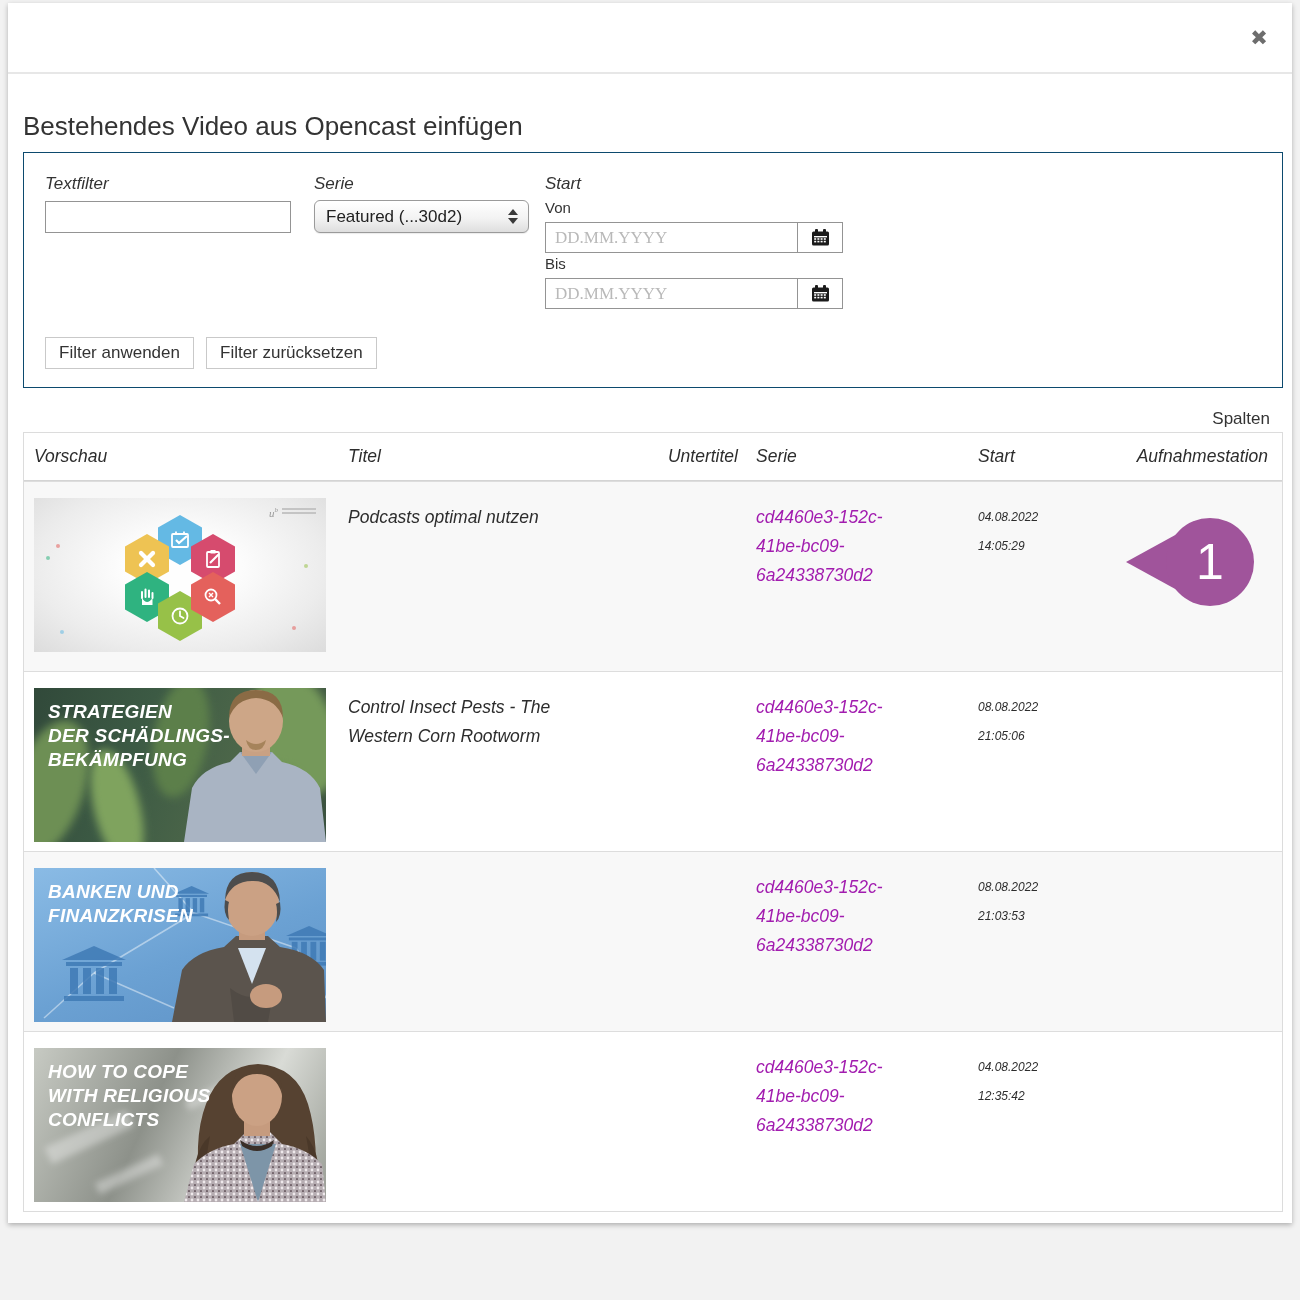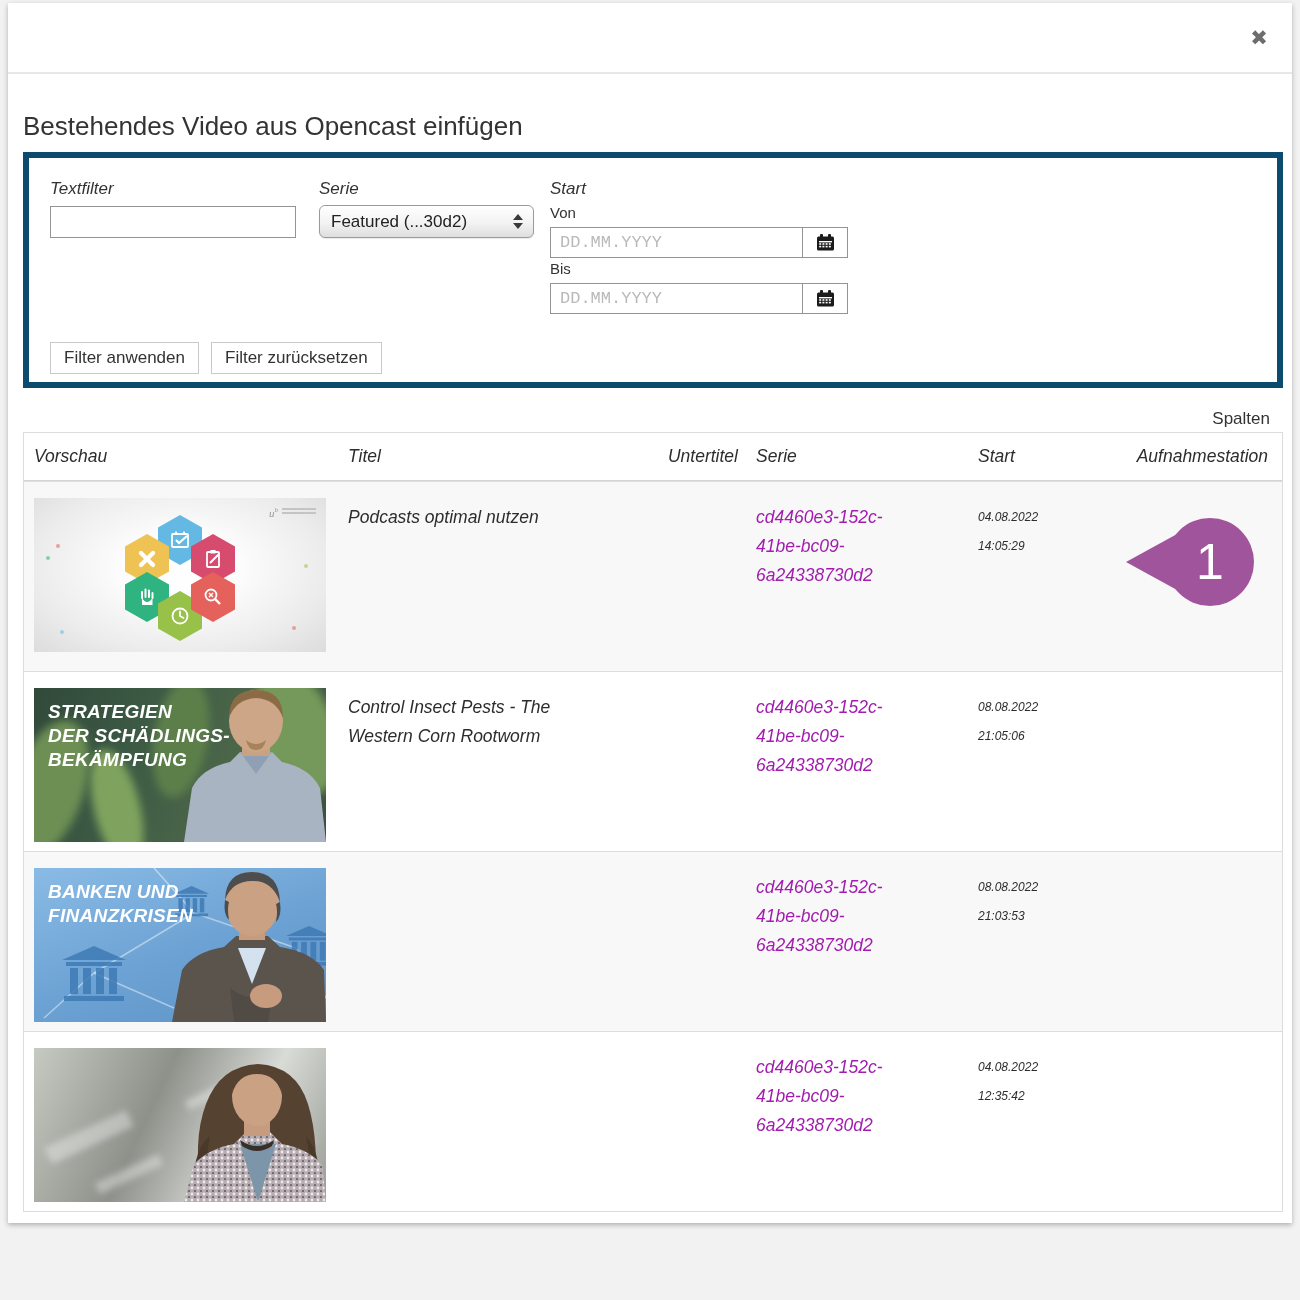--- a/index.html
+++ b/index.html
@@ -22,21 +22,21 @@
     font-weight:bold; cursor:pointer; line-height:30px; text-align:center;
     font-family:"DejaVu Sans",sans-serif;
   }
   .page-title {
     position:absolute; left:15px; top:108px; font-size:26px; font-weight:400; color:#333;
   }
 
   
   .filter-panel {
     position:absolute; left:15px; top:149px; width:1260px; height:236px;
-    border:6px solid #0c4a6e; background:#fff;
+    border:1px solid #0c4a6e; background:#fff;
   }
   .flabel { position:absolute; font-size:17px; font-style:italic; color:#333; }
   .flabel.textfilter { left:21px; top:21px; }
   .flabel.serie      { left:290px; top:21px; }
   .flabel.start      { left:521px; top:21px; }
   .plain-label { position:absolute; font-size:15px; color:#333; }
   .plain-label.von { left:521px; top:46px; }
   .plain-label.bis { left:521px; top:102px; }
 
   .text-input {
@@ -54,21 +54,21 @@
   .select-box .sel-text { font-size:17px; color:#222; padding-left:11px; flex:1; }
   .sel-arrows { display:flex; flex-direction:column; gap:3px; margin-right:10px; }
   .tri-up   { width:0; height:0; border-left:5px solid transparent; border-right:5px solid transparent; border-bottom:6px solid #3a3a3a; }
   .tri-down { width:0; height:0; border-left:5px solid transparent; border-right:5px solid transparent; border-top:6px solid #3a3a3a; }
 
   .dategroup { position:absolute; left:521px; display:flex; }
   .dategroup.von-group { top:69px; }
   .dategroup.bis-group { top:125px; }
   .date-input {
     width:253px; height:31px; border:1px solid #949494; background:#fff;
-    font-size:17px; padding:0 9px; font-family:Liberation Mono, monospace; color:#333;
+    font-size:17px; padding:0 9px; font-family:Liberation Serif, serif; color:#333;
   }
   .date-input::placeholder { color:#b9b9b9; }
   .cal-btn {
     width:45px; height:31px; border:1px solid #949494; border-left:none;
     background:#fff; display:flex; align-items:center; justify-content:center; cursor:pointer;
   }
 
   .filter-btn {
     position:absolute; top:184px; height:32px; border:1px solid #c9c9c9;
     background:#fff; font-size:17px; color:#333; font-family:inherit;
@@ -382,20 +382,23 @@
           <path d="M168,154 Q158,92 172,56 Q186,18 224,16 Q262,18 274,56 Q286,95 280,154 Z" fill="#564231"></path>
           <path d="M160,154 q-4,-50 16,-66 q-8,40 0,66 Z" fill="#4a3829"></path>
           <path d="M284,154 q6,-46 -12,-66 q8,40 2,66 Z" fill="#4a3829"></path>
           <path d="M150,154 L160,116 Q176,100 200,96 L212,84 L236,84 L248,96 Q272,100 288,116 L292,154 Z" fill="url(#knit)"></path>
           <polygon points="206,96 242,96 224,154 " fill="#7d95a8"></polygon>
           <rect x="210" y="68" width="26" height="20" fill="#c69b7e"></rect>
           <ellipse cx="223" cy="48" rx="25" ry="30" fill="#cba184"></ellipse>
           <path d="M198,46 Q197,18 223,17 Q249,18 248,46 Q242,26 223,26 Q204,26 198,46 Z" fill="#564231"></path>
           <path d="M206,92 q17,12 34,0 l-2,6 q-15,10 -30,0 Z" fill="#3a2f28"></path>
         </svg>
+        <span class="thumb-title">HOW TO COPE
+WITH RELIGIOUS
+CONFLICTS</span>
       </div>
       <div class="cell-serie">cd4460e3-152c-41be-bc09-6a24338730d2</div>
       <div class="cell-start">04.08.2022 12:35:42</div>
     </div>
   </div>
 
 </div>
 
 <svg class="anno-pin" viewBox="0 0 132 92">
   <polygon points="2,46 64,12 64,80" fill="#a0549b"></polygon>

